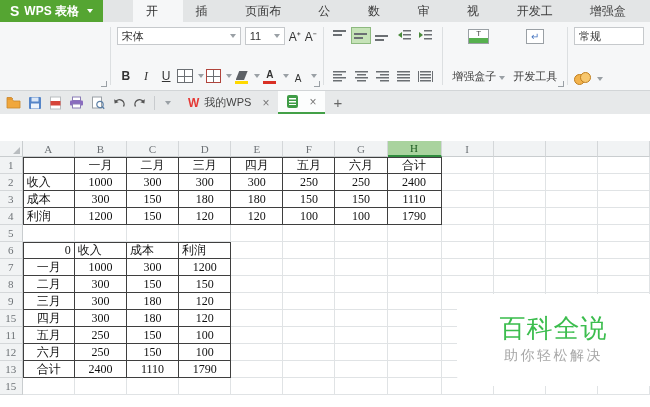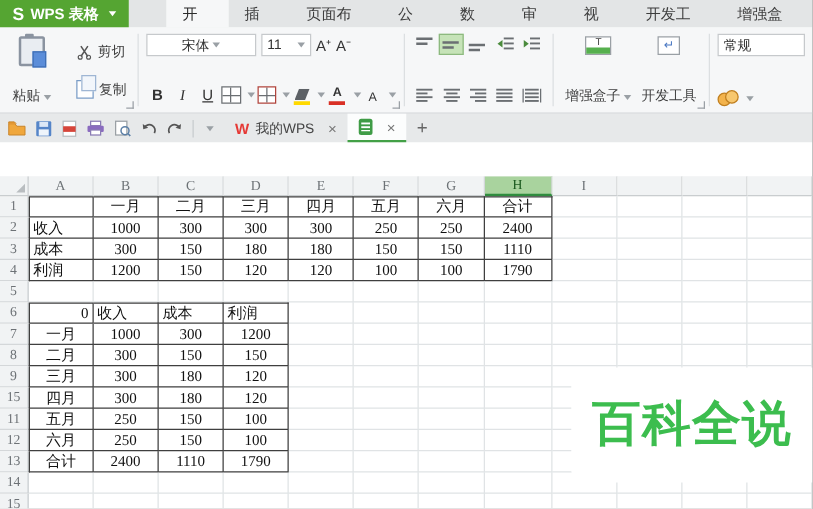--- a/index.html
+++ b/index.html
@@ -107,21 +107,21 @@
         font-size:12px;color:#111;padding:0 3px;display:flex;align-items:center;overflow:hidden;white-space:nowrap;}
   .cell.al{justify-content:flex-start;}
   .cell.ac{justify-content:center;}
   .cell.ar{justify-content:flex-end;}
   .cell.tb{border-right-color:#3f3f3f;border-bottom-color:#3f3f3f;}
   .cell.tt{border-top:1px solid #3f3f3f;}
   .cell.tl{border-left:1px solid #3f3f3f;}
   
   .wmbox{position:absolute;left:457px;top:294px;width:193px;height:92px;background:#fff;border-radius:10px 0 0 10px;z-index:6;
          display:flex;flex-direction:column;align-items:center;justify-content:center;}
-  .wmtitle{font-size:39px;font-weight:bold;color:#3cbd4e;letter-spacing:1px;line-height:1.05;}
+  .wmtitle{font-size:26px;font-weight:normal;color:#3cbd4e;letter-spacing:1px;line-height:1.05;}
   .wmsub{font-size:14px;color:#a6a6a6;letter-spacing:2.5px;margin-top:5px;}
 </style>
 </head>
 <body>
 
 <div id="app">
 
   <div class="titlebar">
     <div class="logo">
       <span class="mark">S</span>
@@ -136,45 +136,27 @@
         <div class="mtab">数据</div>
         <div class="mtab">审阅</div>
         <div class="mtab">视图</div>
         <div class="mtab">开发工具</div>
         <div class="mtab">增强盒子</div>
       </div>
   </div>
 
   <div class="ribbon">
     <div class="rgroup" style="width:136px;justify-content:space-between;">
-      <div class="bigbtn">
-        <span class="ic-clip"></span>
-        <span class="rlabel"><span>粘贴</span><span class="car"></span></span>
-      </div>
-      <div class="stack">
-        <div class="smallrow">
-          <svg width="13" height="13" viewBox="0 0 14 14">
-              <path d="M4 2 L10 11 M10 2 L4 11" stroke="#555" stroke-width="1.3" fill="none"></path>
-              <circle cx="3.4" cy="11.6" r="1.7" stroke="#555" fill="none"></circle>
-              <circle cx="10.6" cy="11.6" r="1.7" stroke="#555" fill="none"></circle>
-            </svg>
-          <span class="rlabel">剪切</span>
-        </div>
-        <div class="smallrow">
-          <span class="ic-copy"></span>
-          <span class="rlabel">复制</span>
-        </div>
-      </div>
       <span class="dlaunch"></span>
     </div>
     <div class="rsep"></div>
 
     <div class="rgroup fontgrp" style="width:200px;">
       <div style="display:flex;gap:4px;align-items:center;">
-        <div class="selbox" style="width:88px;justify-content:center;">
+        <div class="selbox" style="width:124px;">
           <span>宋体</span>
           <span class="car"></span>
         </div>
         <div class="selbox" style="width:40px;">
           <span>11</span>
           <span class="car"></span>
         </div>
         <span class="supbtn">A⁺</span>
         <span class="supbtn">A⁻</span>
       </div>
@@ -529,48 +511,34 @@
         <div class="cell" style="width: 55px;"></div>
         <div class="cell" style="width: 55px;"></div>
         <div class="cell" style="width: 55px;"></div>
         <div class="cell" style="width: 57px;"></div>
         <div class="cell" style="width: 55px;"></div>
         <div class="cell" style="width: 55px;"></div>
         <div class="cell" style="width: 55px;"></div>
         <div class="cell" style="width: 55px;"></div>
       </div>
       <div class="grow">
-        <div class="rowhdr">14</div>
-        <div class="cell" style="width: 55px;"></div>
-        <div class="cell" style="width: 55px;"></div>
-        <div class="cell" style="width: 55px;"></div>
-        <div class="cell" style="width: 55px;"></div>
-        <div class="cell" style="width: 55px;"></div>
-        <div class="cell" style="width: 55px;"></div>
-        <div class="cell" style="width: 55px;"></div>
-        <div class="cell" style="width: 57px;"></div>
-        <div class="cell" style="width: 55px;"></div>
-        <div class="cell" style="width: 55px;"></div>
-        <div class="cell" style="width: 55px;"></div>
-        <div class="cell" style="width: 55px;"></div>
-      </div>
-      <div class="grow">
         <div class="rowhdr">15</div>
         <div class="cell" style="width: 55px;"></div>
         <div class="cell" style="width: 55px;"></div>
         <div class="cell" style="width: 55px;"></div>
         <div class="cell" style="width: 55px;"></div>
         <div class="cell" style="width: 55px;"></div>
         <div class="cell" style="width: 55px;"></div>
         <div class="cell" style="width: 55px;"></div>
         <div class="cell" style="width: 57px;"></div>
         <div class="cell" style="width: 55px;"></div>
         <div class="cell" style="width: 55px;"></div>
         <div class="cell" style="width: 55px;"></div>
         <div class="cell" style="width: 55px;"></div>
       </div>
     </div>
 
   <div class="wmbox">
     <div class="wmtitle">百科全说</div>
+    <div class="wmsub">助你轻松解决</div>
   </div>
 
 </div>
 
 </body></html>

